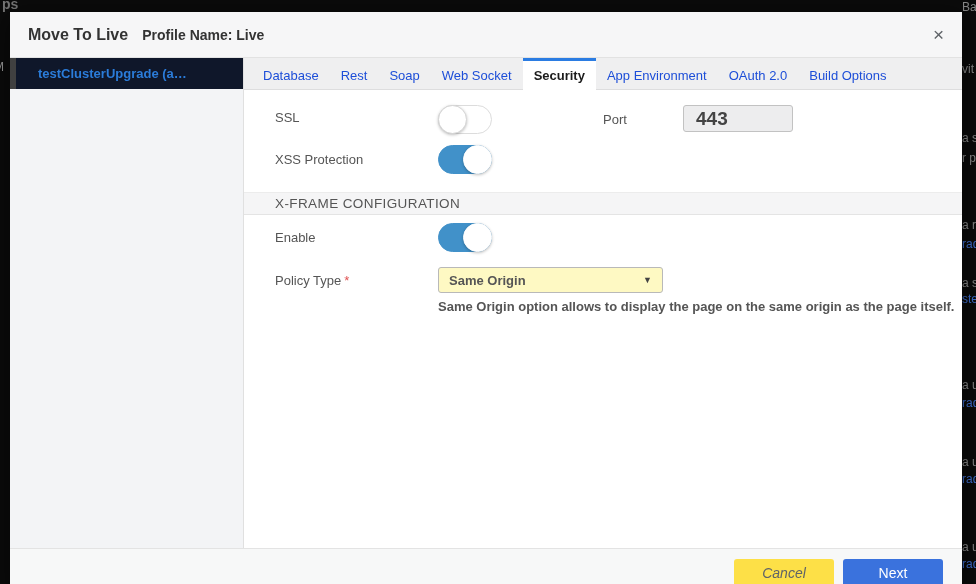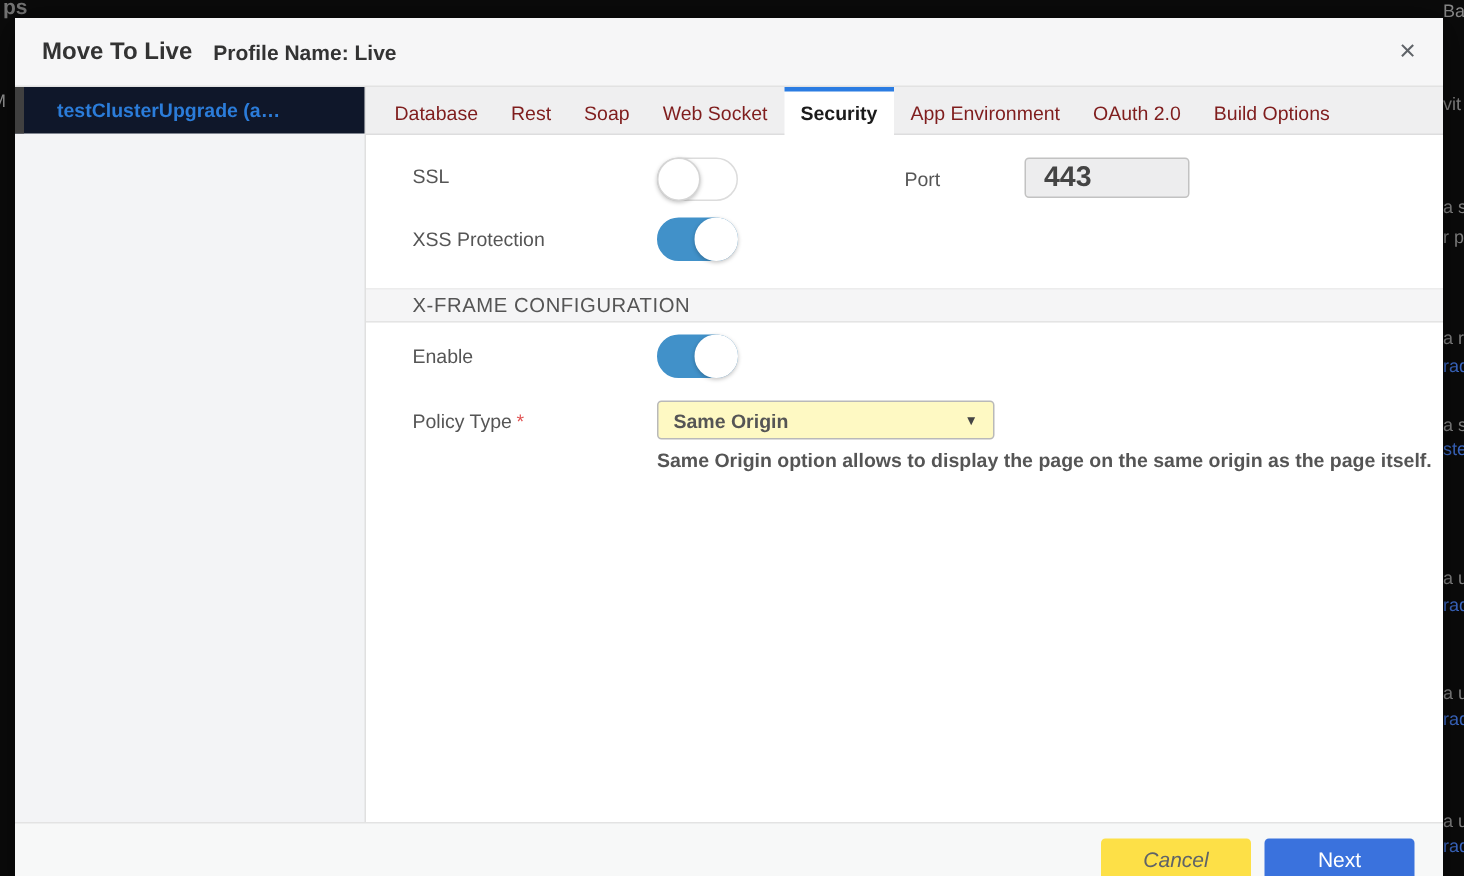--- a/index.html
+++ b/index.html
@@ -47,21 +47,21 @@
   }
 
   
   .content { flex:1; display:flex; flex-direction:column; min-width:0; }
 
   .tab-strip {
     height:32px; flex:0 0 32px; background:#efeff0; border-bottom:1px solid #ddddde;
     display:flex; align-items:stretch; padding-left:8px;
   }
   .tab {
-    display:flex; align-items:center; padding:0 11px; font-size:13px; color:#7f1d1d;
+    display:flex; align-items:center; padding:0 11px; font-size:13px; color:#1d4ed8;
     cursor:pointer; border-top:3px solid transparent; white-space:nowrap;
   }
   .tab.active {
     background:#ffffff; border-top:3px solid #2b7ce2; color:#1b1b1b; font-weight:700;
     margin-bottom:-1px;
   }
 
   .panel { position:relative; flex:1; background:#ffffff; }
   .fld-label { position:absolute; font-size:13px; color:#555; }
   .req { color:#e05252; margin-left:3px; }

